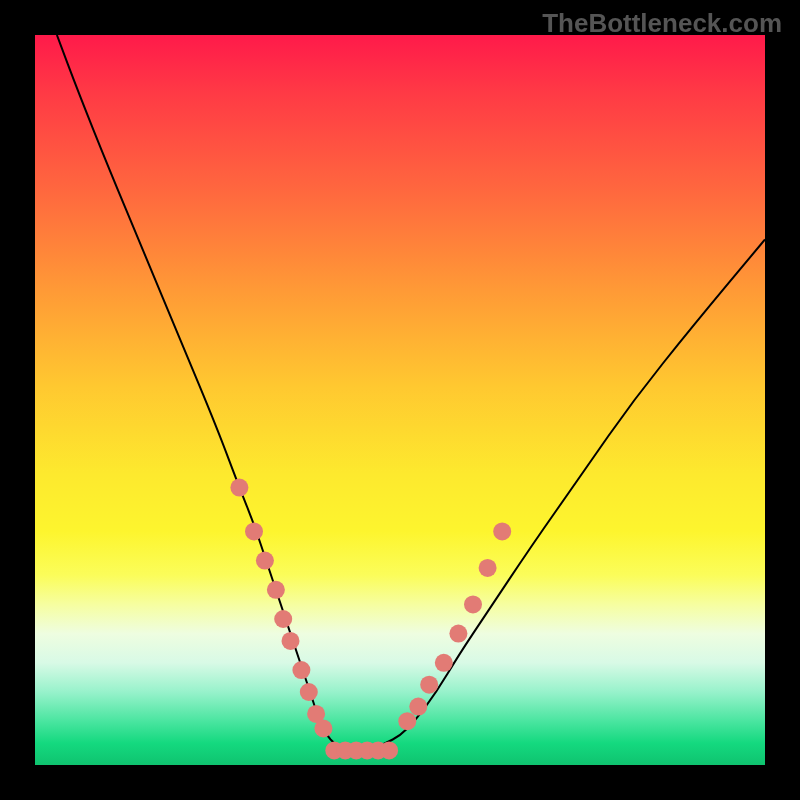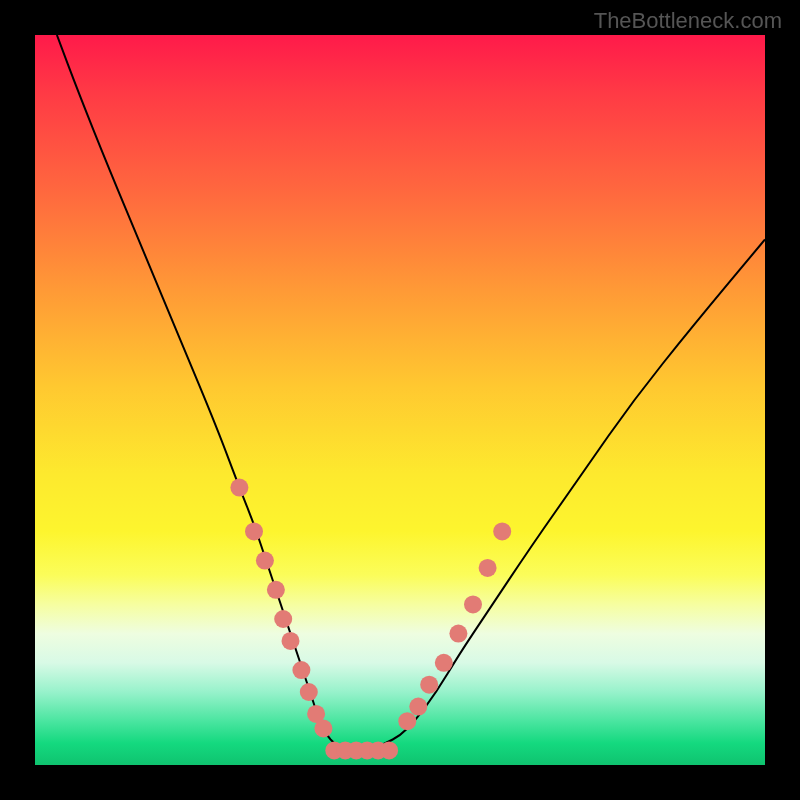--- a/index.html
+++ b/index.html
@@ -8,22 +8,22 @@
     height: 800px;
     background: #000;
     position: relative;
     font-family: Arial, sans-serif;
   }
   .watermark {
     position: absolute;
     top: 8px;
     right: 18px;
     color: #555;
-    font-size: 22px;
-    font-weight: 400;
+    font-size: 26px;
+    font-weight: 700;
     z-index: 10;
   }
   .plot-area {
     position: absolute;
     top: 35px;
     left: 35px;
     width: 730px;
     height: 730px;
     background: linear-gradient(to bottom,
       #ff1a4a 0%,

